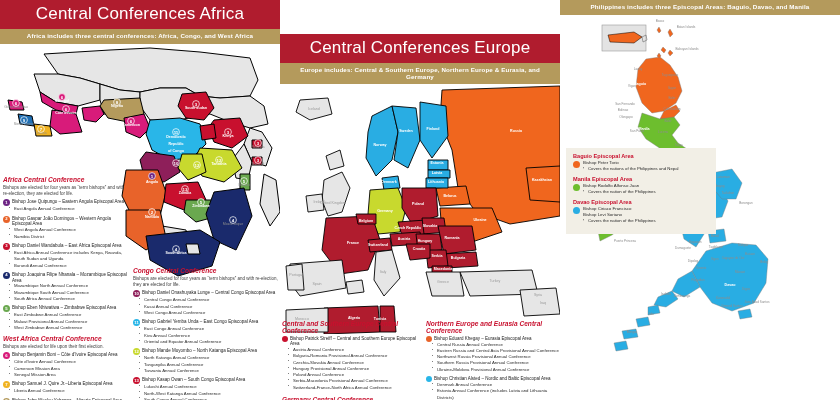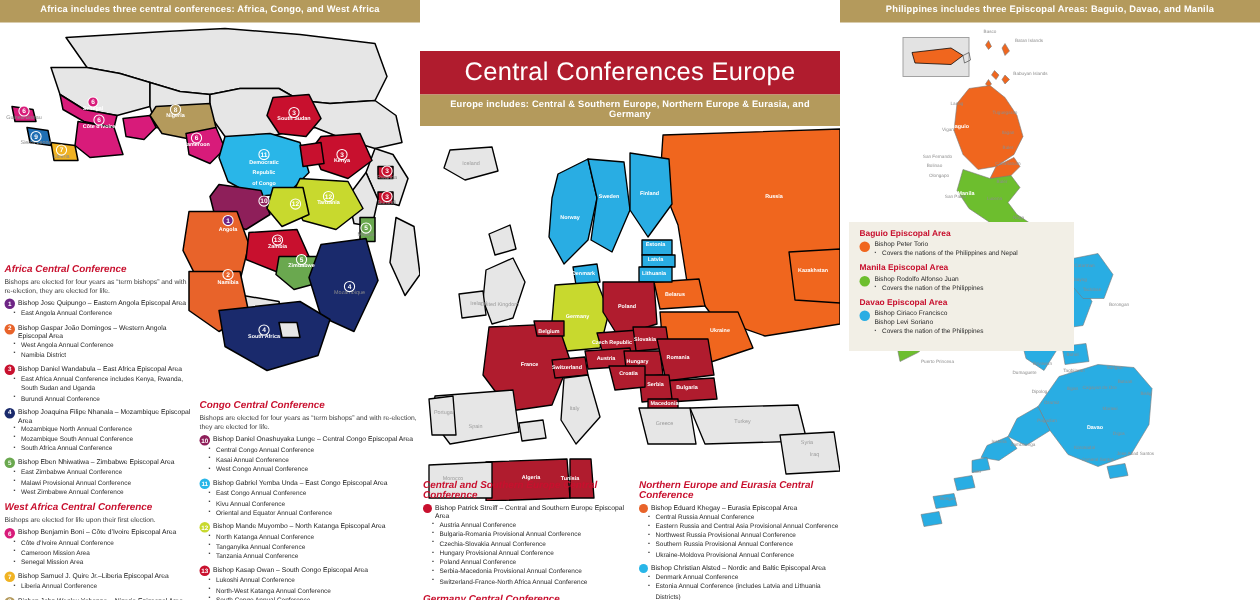--- a/index.html
+++ b/index.html
@@ -64,20 +64,21 @@
   .pl-b { font-size:4.4px; color:#2a2a2a; line-height:1.35; }
   .pl-c { font-size:4.3px; color:#2a2a2a; line-height:1.4; padding-left:5px; position:relative; }
   .pl-c:before { content:"\25AA"; position:absolute; left:0; top:-0.2px; font-size:3.4px; color:#555; }
 </style>
 </head>
 <body>
 
 <div class="board">
 
   <section class="panel p-africa">
+    <div class="hdr-title">Central Conferences Africa</div>
     <div class="hdr-sub">Africa includes three central conferences: Africa, Congo, and West Africa</div>
 
     <div class="mapwrap">
       <svg viewBox="0 0 280 245" width="280" height="245" xmlns="http://www.w3.org/2000/svg">
         <g stroke="#000" stroke-width="1" stroke-linejoin="round">
 
           <path d="M44 10 L110 6 L150 4 L200 8 L250 14 L258 36 L250 52 L220 54 L200 52 L186 44 L160 44 L140 48 L120 46 L100 40 L80 34 L58 30 Z" fill="#e6e6e6"></path>
           <path d="M34 30 L58 30 L80 34 L100 40 L100 56 L78 62 L56 58 L40 48 Z" fill="#e6e6e6"></path>
           <path d="M100 40 L120 46 L140 48 L140 62 L124 72 L104 70 L100 56 Z" fill="#e6e6e6"></path>
           <path d="M140 48 L160 44 L186 44 L200 52 L196 72 L172 78 L150 76 L140 62 Z" fill="#e6e6e6"></path>

